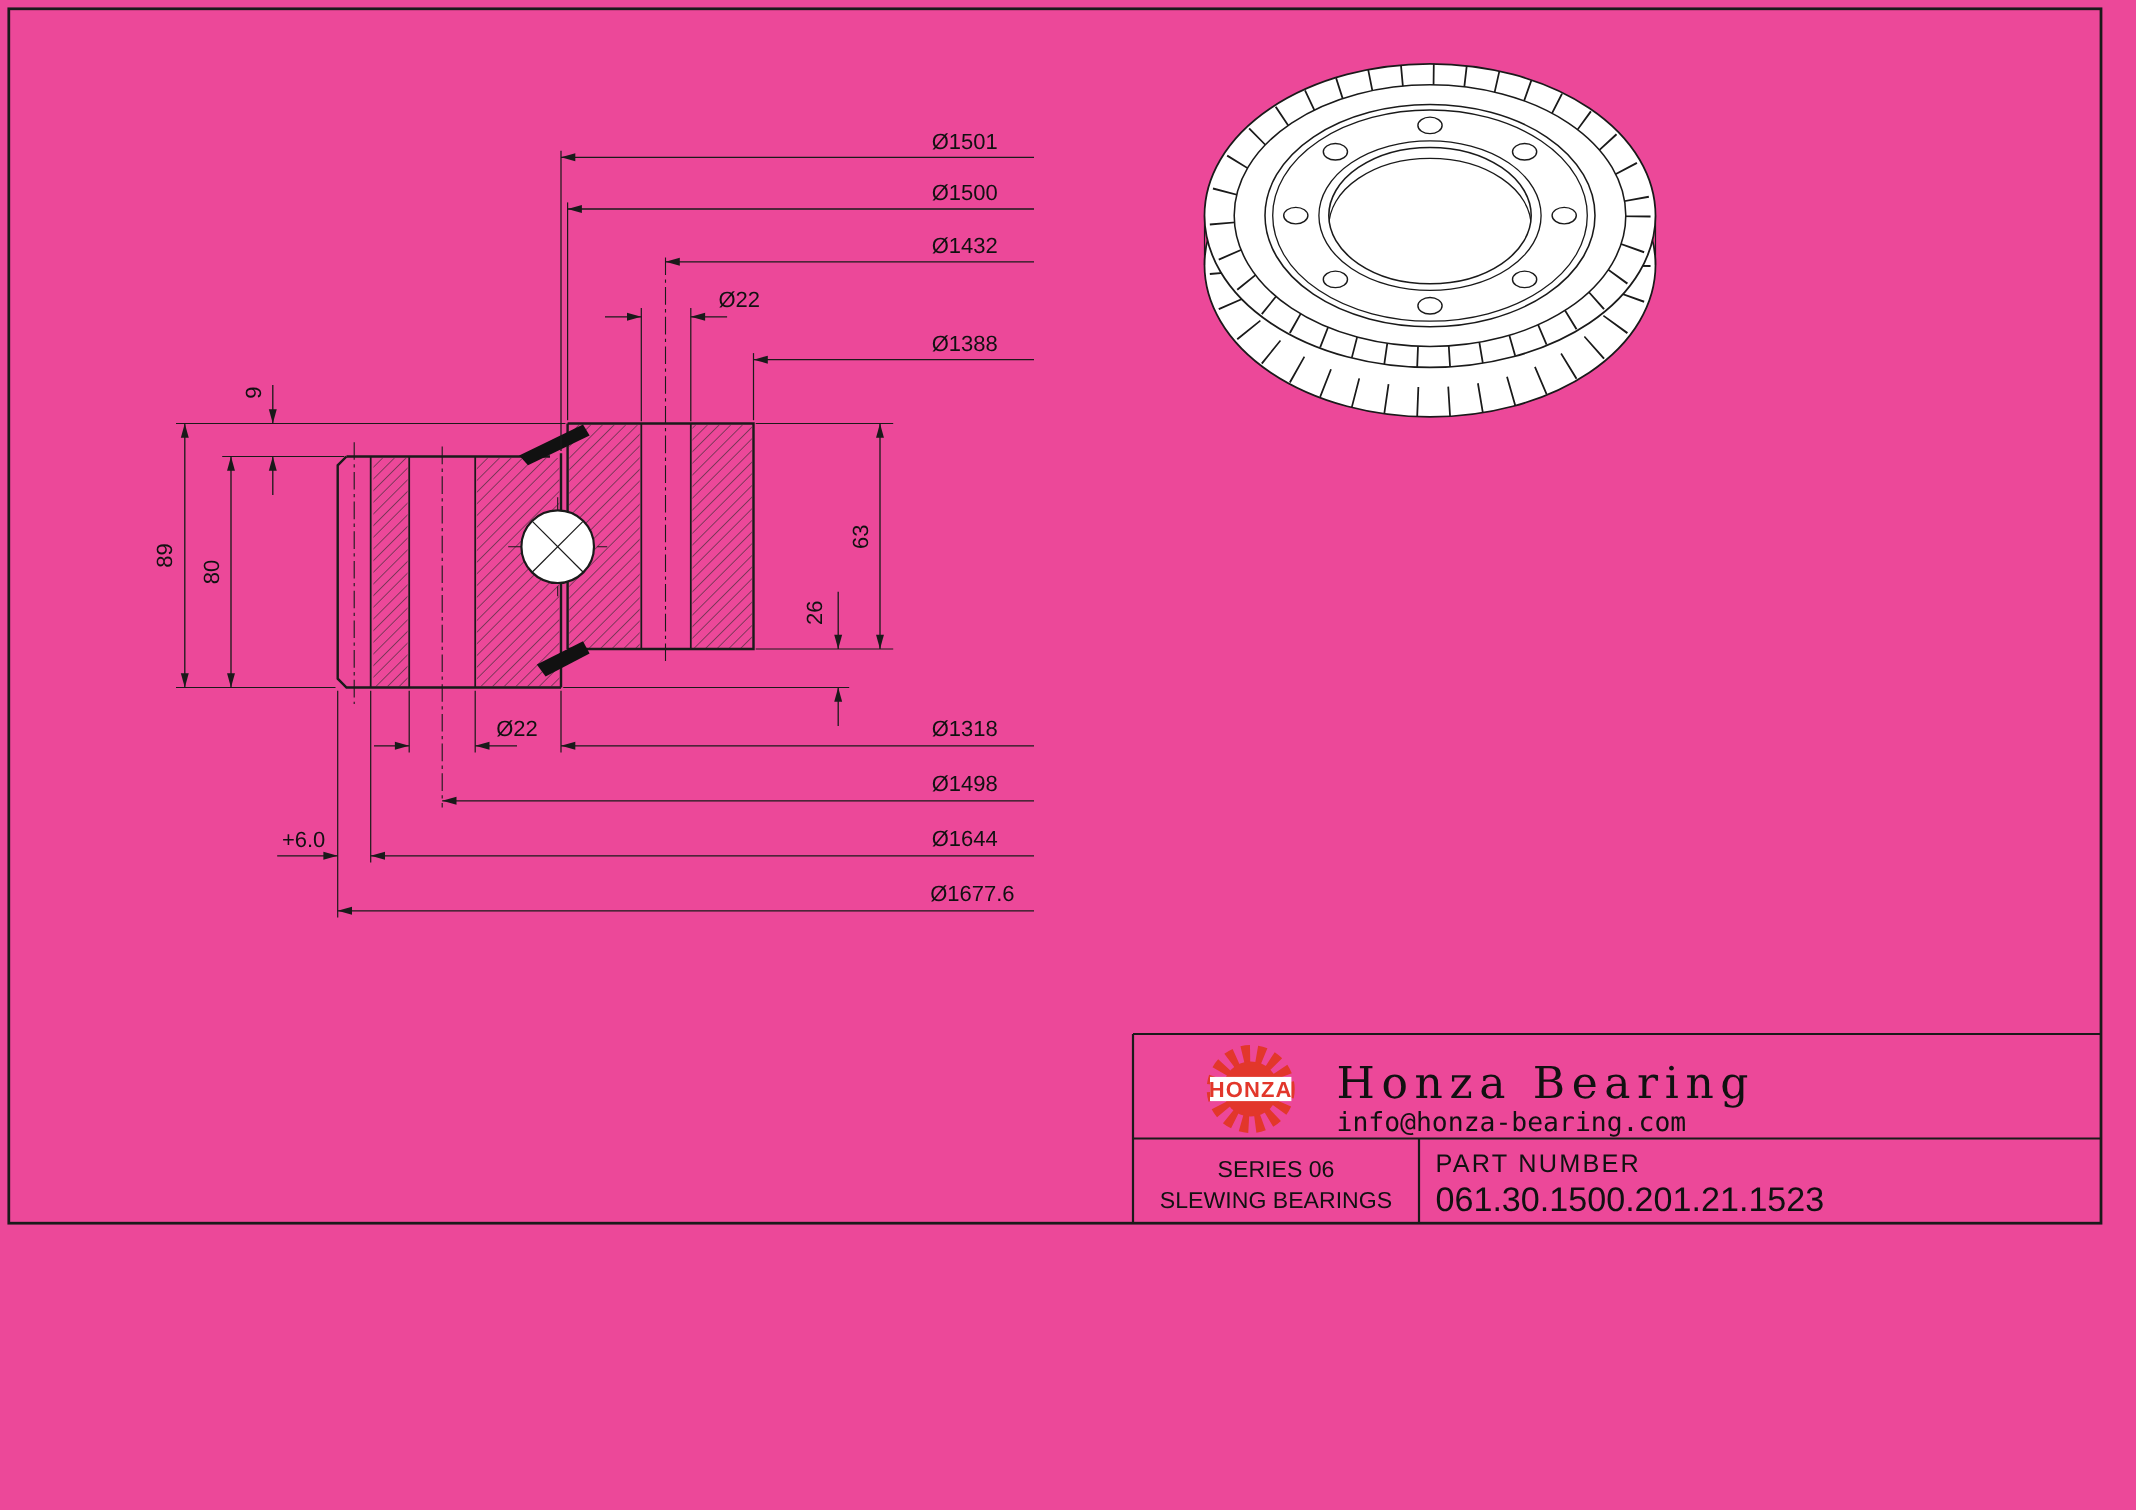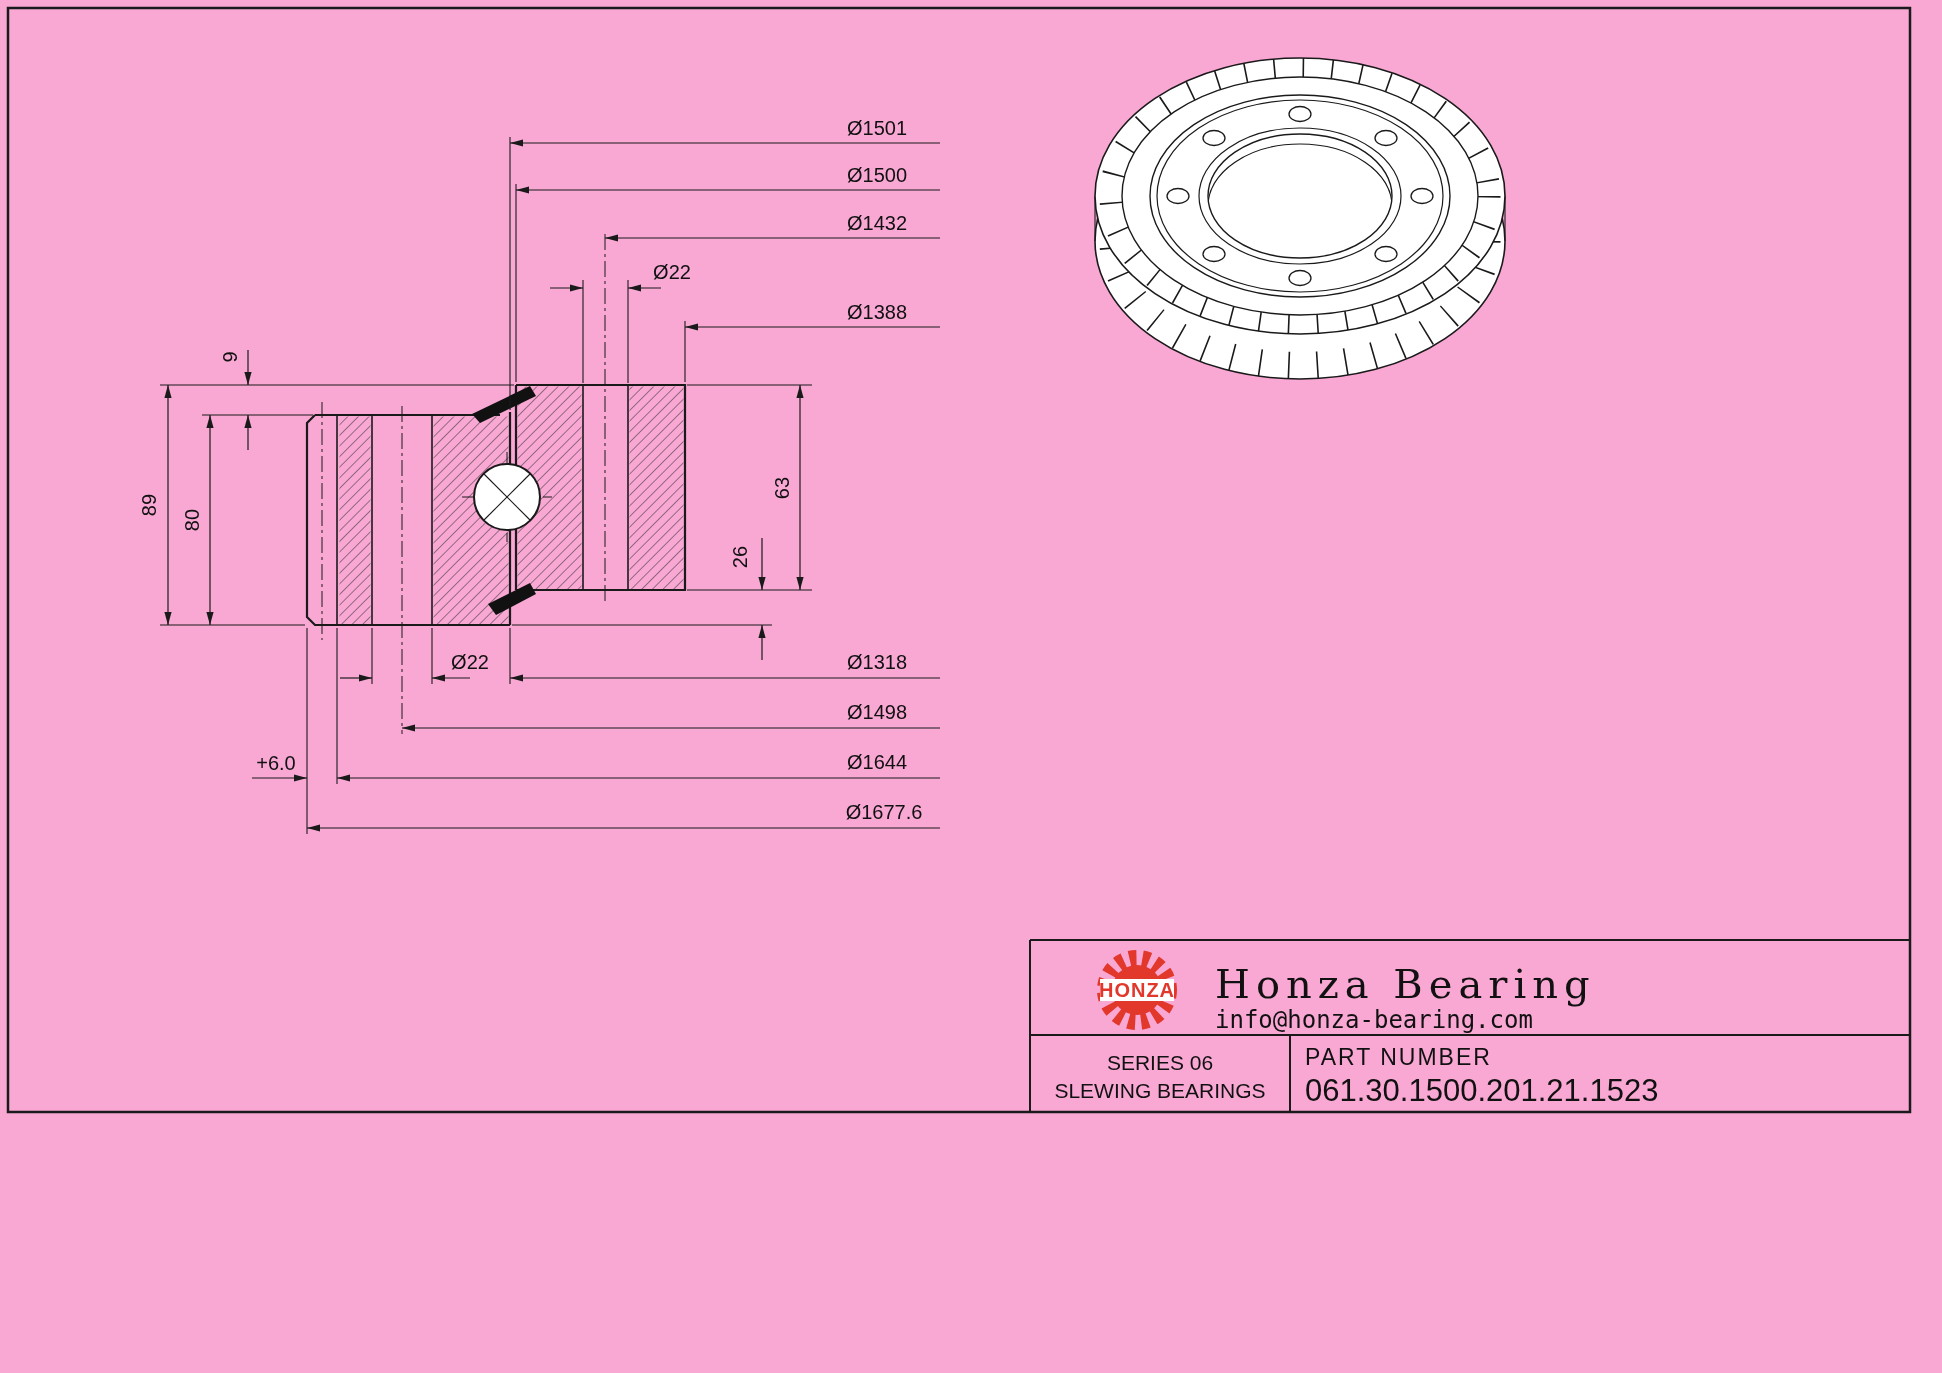--- a/index.html
+++ b/index.html
@@ -1,16 +1,16 @@
 <!DOCTYPE html>
 <html><head>
 <meta charset="utf-8">
 <style>
   html,body{margin:0;padding:0;background:#ffffff;}
-  #sheet{position:relative;width:1942px;height:1373px;background:#f9a8d4;overflow:hidden;}
+  #sheet{position:relative;width:1942px;height:1373px;background:#ec4899;overflow:hidden;}
   svg{position:absolute;left:0;top:0;}
   .outline{fill:none;stroke:#1a1a1a;stroke-width:2.2;}
   .med{fill:none;stroke:#1a1a1a;stroke-width:1.6;}
   .thin{fill:none;stroke:#1a1a1a;stroke-width:1.1;}
   .dim{fill:none;stroke:#1a1a1a;stroke-width:1.2;}
   .cl{fill:none;stroke:#1a1a1a;stroke-width:1;stroke-dasharray:16 4 3 4;}
   .dimtext{font:20px "Liberation Sans", sans-serif;fill:#111;}
   .tb-line{stroke:#1a1a1a;stroke-width:2;fill:none;}
   .company{font:40px "DejaVu Serif", serif;letter-spacing:6px;fill:#111;}
   .email{font:24px "DejaVu Sans Mono", monospace;fill:#111;}

